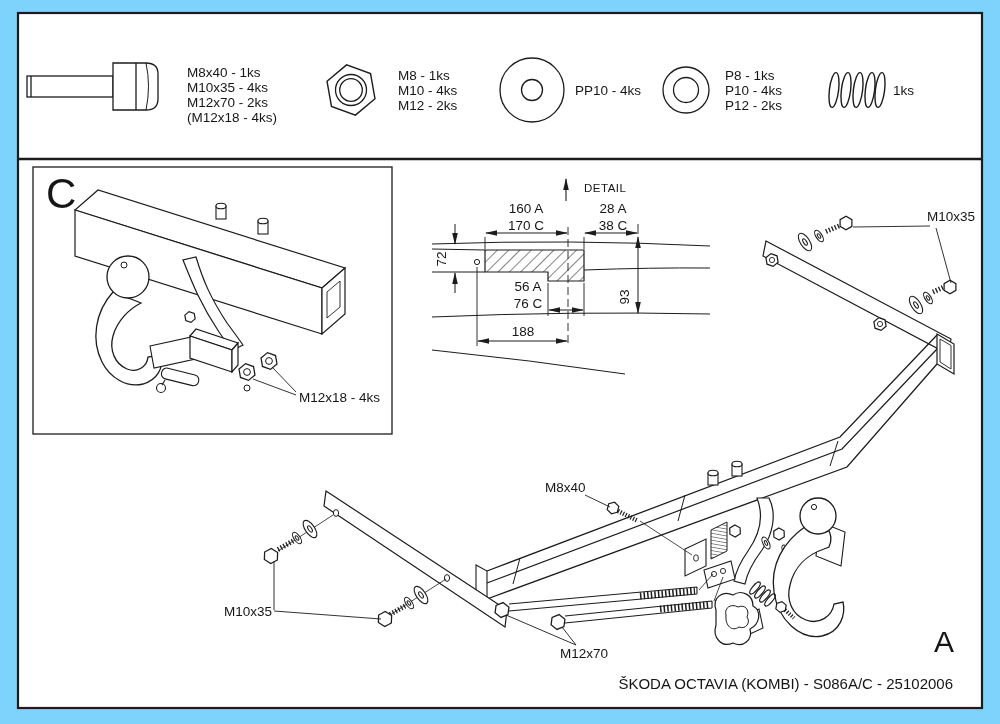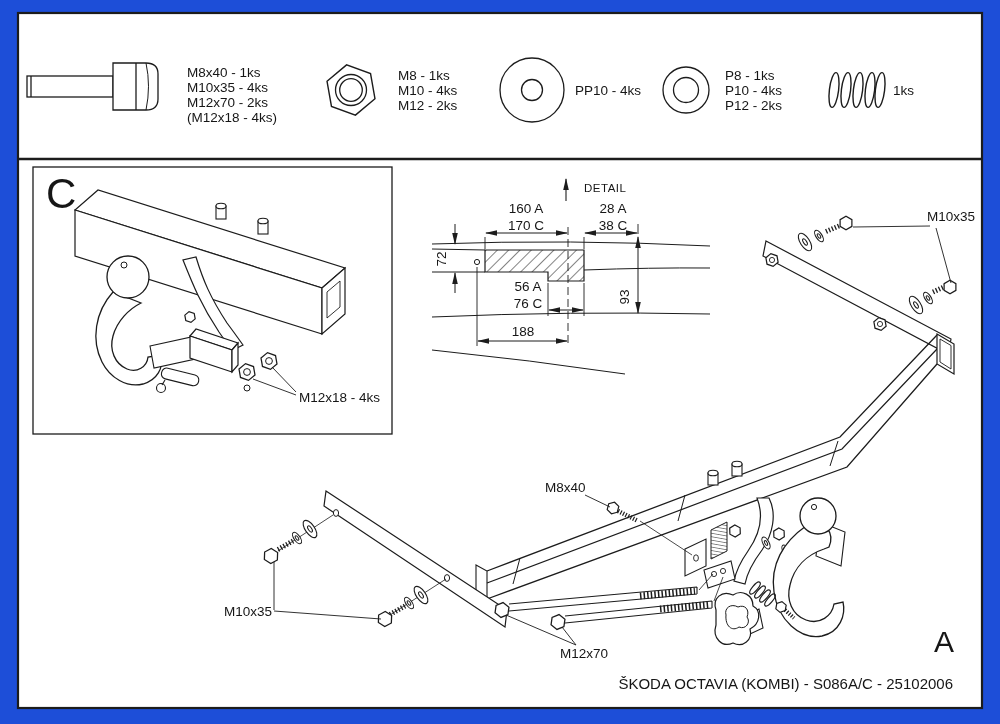--- a/index.html
+++ b/index.html
@@ -1,16 +1,16 @@
 <!DOCTYPE html>
 <html><head>
 <meta charset="utf-8">
 <style>
   html,body{margin:0;padding:0;background:#e8e8e8;}
-  .page{position:relative;width:1000px;height:724px;background:#1d4ed8;margin:0 auto;
+  .page{position:relative;width:1000px;height:724px;background:#7dd3fc;margin:0 auto;
         font-family:"Liberation Sans", sans-serif;}
   svg{display:block;}
   text{fill:#161616;font-family:"Liberation Sans", sans-serif;}
   .ln{stroke:#1c1c1c;fill:none;}
   .fw{fill:#ffffff;stroke:#1c1c1c;}
 </style>
 </head>
 <body>
 
 <div class="page">

